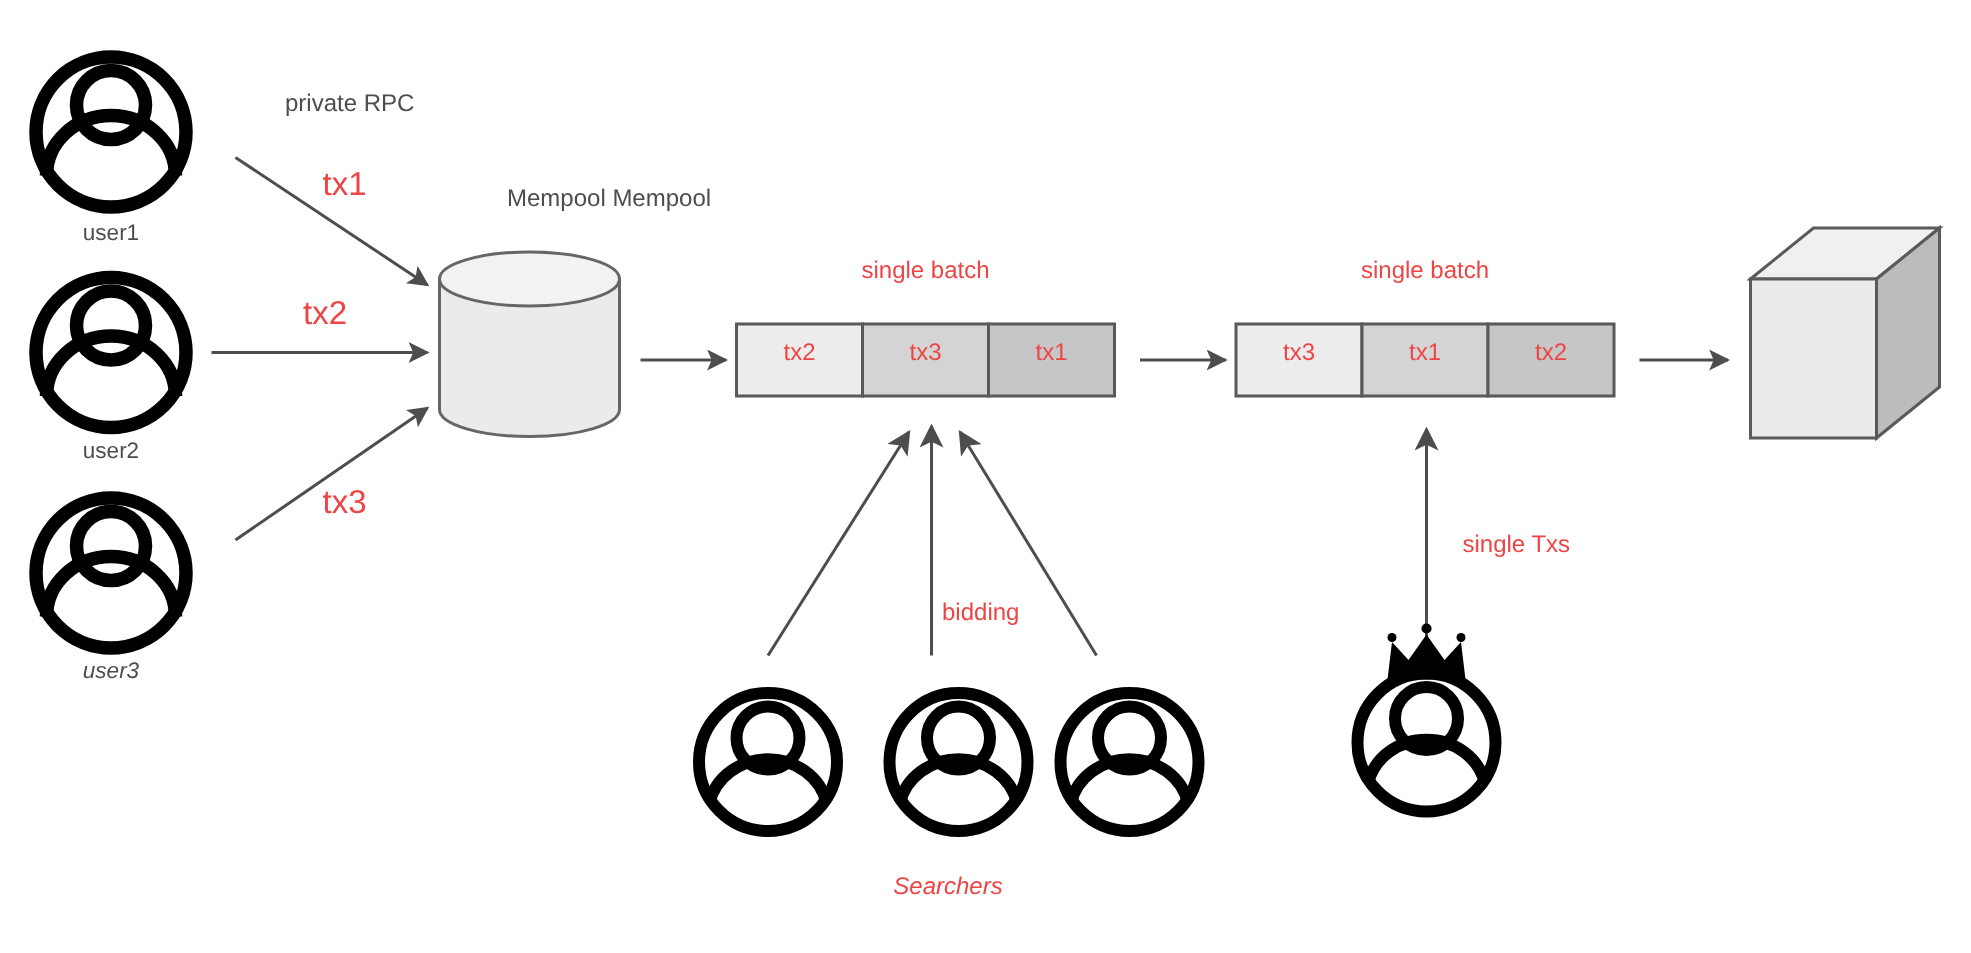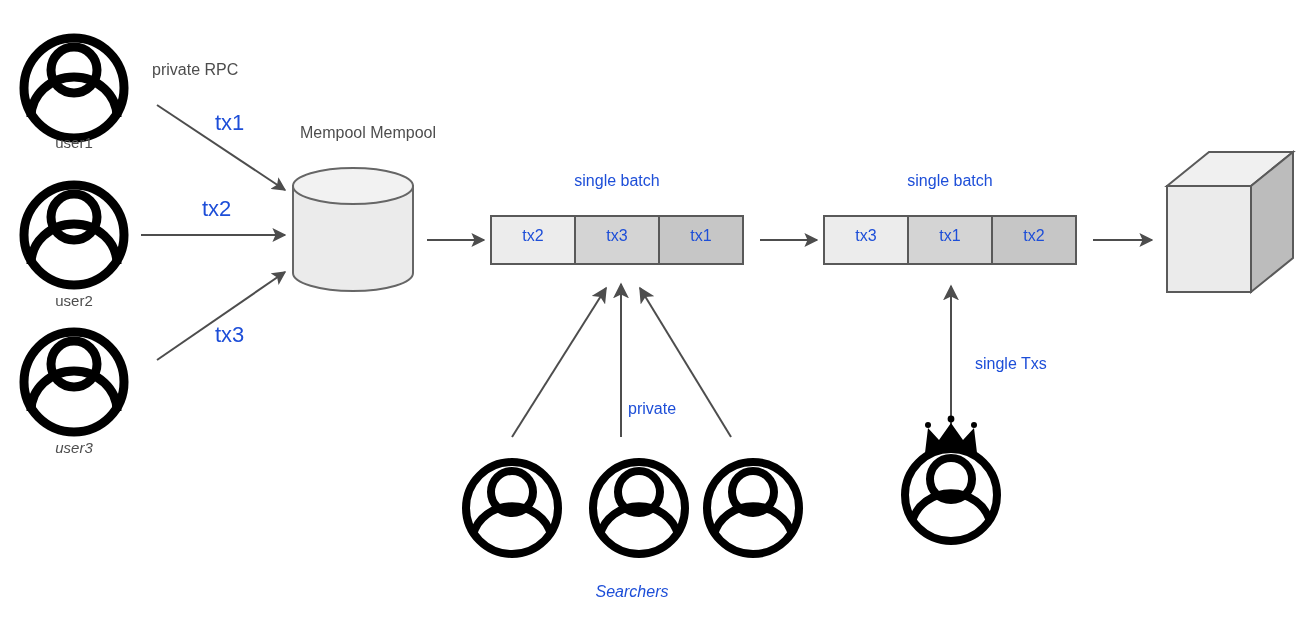--- a/index.html
+++ b/index.html
@@ -3,26 +3,26 @@
 <meta charset="utf-8">
 <style>
   html,body{margin:0;padding:0;background:#ffffff;}
   body{
     width:1314px;height:635px;
     font-family:"Liberation Sans","DejaVu Sans",sans-serif;
     overflow:hidden;
   }
   #stage{position:relative;width:1314px;height:635px;background:#fff;}
   #stage svg{position:absolute;left:0;top:0;width:1314px;height:635px;}
-  .lbl{position:absolute;white-space:nowrap;color:#1d4ed8;}
+  .lbl{position:absolute;white-space:nowrap;color:#ef4444;}
   .lbl-muted{color:#4d4d4d;}
   .txt-20{font-size:16px;}
   .txt-22{font-size:22px;}
   .txt-15{font-size:15px;}
-  .txt-16{font-size:16px;}
+  .txt-16{font-size:16px;margin-left:38px;}
   .ctr{transform:translateX(-50%);}
 </style>
 </head>
 <body>
 
 <div id="stage">
 
   <svg viewBox="0 0 1314 635" xmlns="http://www.w3.org/2000/svg">
     <defs>
       <marker id="arrowSolid" viewBox="0 0 10 10" refX="9" refY="5" markerWidth="7" markerHeight="7" orient="auto-start-reverse">
@@ -110,39 +110,39 @@
       <path d="M 912 522 A 40 37 0 0 1 990 522" fill="none" stroke="#000" stroke-width="8"></path>
       <g>
         <path d="M 925 453 L 928 428 L 939 440 L 951 423 L 963 440 L 974 428 L 977 453 Z" fill="#000"></path>
         <circle cx="928" cy="425" r="3" fill="#000"></circle>
         <circle cx="951" cy="419" r="3.4" fill="#000"></circle>
         <circle cx="974" cy="425" r="3" fill="#000"></circle>
       </g>
     </g>
   </svg>
 
-  <div class="lbl txt-15 lbl-muted ctr" style="left:74px;top:134px;">user1</div>
+  <div class="lbl txt-15 lbl-muted ctr" style="left:74px;top:147px;">user1</div>
   <div class="lbl txt-15 lbl-muted ctr" style="left:74px;top:292px;">user2</div>
   <div class="lbl txt-15 lbl-muted ctr" style="left:74px;top:439px;font-style:italic;">user3</div>
 
   <div class="lbl txt-16 lbl-muted" style="left:152px;top:61px;">private RPC</div>
   <div class="lbl txt-22" style="left:215px;top:110px;">tx1</div>
   <div class="lbl txt-22" style="left:202px;top:196px;">tx2</div>
   <div class="lbl txt-22" style="left:215px;top:322px;">tx3</div>
 
   <div class="lbl txt-16 lbl-muted" style="left:300px;top:124px;">Mempool Mempool</div>
 
   <div class="lbl txt-20 ctr" style="left:617px;top:172px;">single batch</div>
   <div class="lbl txt-20 ctr" style="left:533px;top:227px;">tx2</div>
   <div class="lbl txt-20 ctr" style="left:617px;top:227px;">tx3</div>
   <div class="lbl txt-20 ctr" style="left:701px;top:227px;">tx1</div>
 
   <div class="lbl txt-20 ctr" style="left:950px;top:172px;">single batch</div>
   <div class="lbl txt-20 ctr" style="left:866px;top:227px;">tx3</div>
   <div class="lbl txt-20 ctr" style="left:950px;top:227px;">tx1</div>
   <div class="lbl txt-20 ctr" style="left:1034px;top:227px;">tx2</div>
 
-  <div class="lbl txt-20" style="left:628px;top:400px;">private</div>
+  <div class="lbl txt-20" style="left:628px;top:400px;">bidding</div>
   <div class="lbl txt-20" style="left:975px;top:355px;">single Txs</div>
 
   <div class="lbl txt-20 ctr" style="left:632px;top:583px;font-style:italic;">Searchers</div>
 
 </div>
 
 </body></html>

